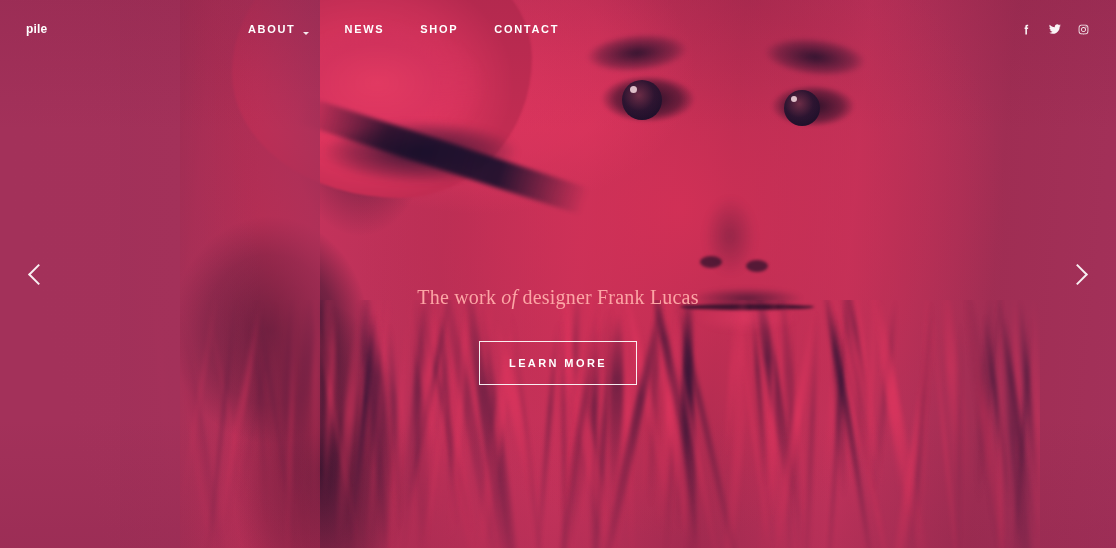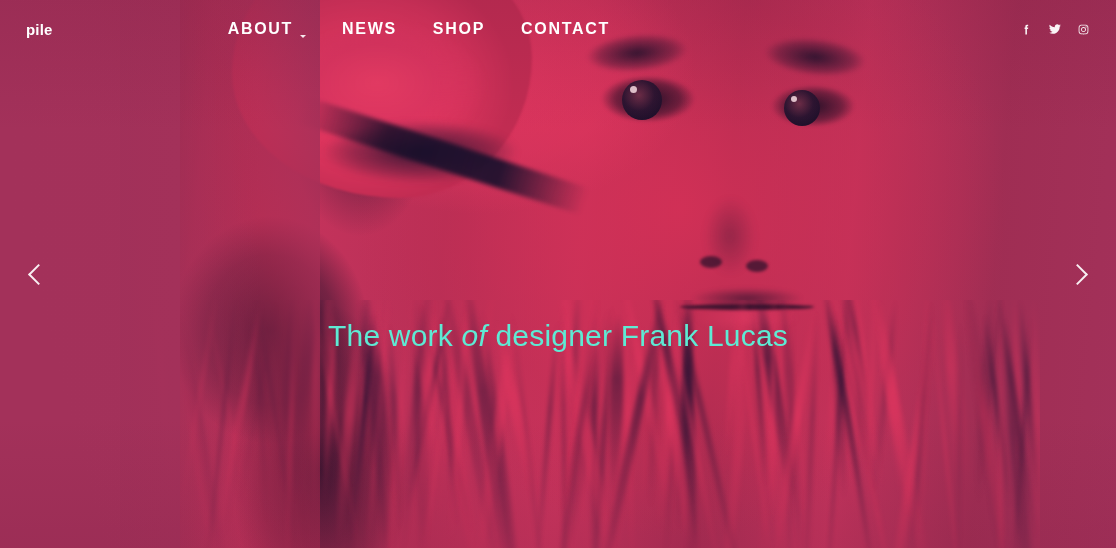--- a/index.html
+++ b/index.html
@@ -173,34 +173,34 @@
   }
 
   
   .header {
     position:absolute; left:0; top:0; width:100%; height:58px;
     display:flex; align-items:center;
     padding:0 26px;
     z-index:30;
   }
   .logo {
-    color:#fff; font-size:15px; font-weight:bold;
+    color:#fff; font-size:12px; font-weight:bold;
     letter-spacing:.2px;
   }
 
   .nav {
     display:flex; align-items:center;
     gap:36px;
     margin-left:auto; margin-right:auto;
     padding-right:60px;
   }
   .nav-item {
     display:flex; align-items:flex-end; gap:7px;
     color:#fff;
-    font-size:16px; font-weight:bold;
+    font-size:11px; font-weight:bold;
     letter-spacing:1.7px;
     text-transform:uppercase;
     white-space:nowrap;
     cursor:pointer;
   }
   .caret {
     width:0; height:0;
     border-left:3px solid transparent;
     border-right:3px solid transparent;
     border-top:3.5px solid rgba(255,255,255,.9);
@@ -225,23 +225,23 @@
     color:#fff;
     font-size:85px;
     font-weight:bold;
     line-height:.98;
     letter-spacing:-1.5px;
     text-align:center;
     max-width:880px;
   }
   .subtitle {
     margin-top:26px;
-    color:#5eead4;
-    font-family:Liberation Sans, sans-serif;
-    font-size:30px;
+    color:#fca5a5;
+    font-family:Liberation Serif, serif;
+    font-size:20px;
     letter-spacing:.2px;
   }
   .subtitle .ital { font-style:italic; }
 
   .cta {
     margin-top:32px;
     display:inline-flex; align-items:center; justify-content:center;
     width:158px; height:44px;
     border:1px solid rgba(255,255,255,.92);
     color:#fff;
@@ -472,20 +472,21 @@
           </svg>
       </a>
     </div>
   </div>
 
   <div class="content">
     <h1 class="title">
       <br>
     </h1>
     <p class="subtitle"><span>The work </span><span class="ital">of</span><span> designer Frank Lucas</span></p>
+    <button class="cta">LEARN MORE</button>
   </div>
 
   <div class="arrow arrow-prev">
     <i></i>
   </div>
   <div class="arrow arrow-next">
     <i></i>
   </div>
 
 </div>

